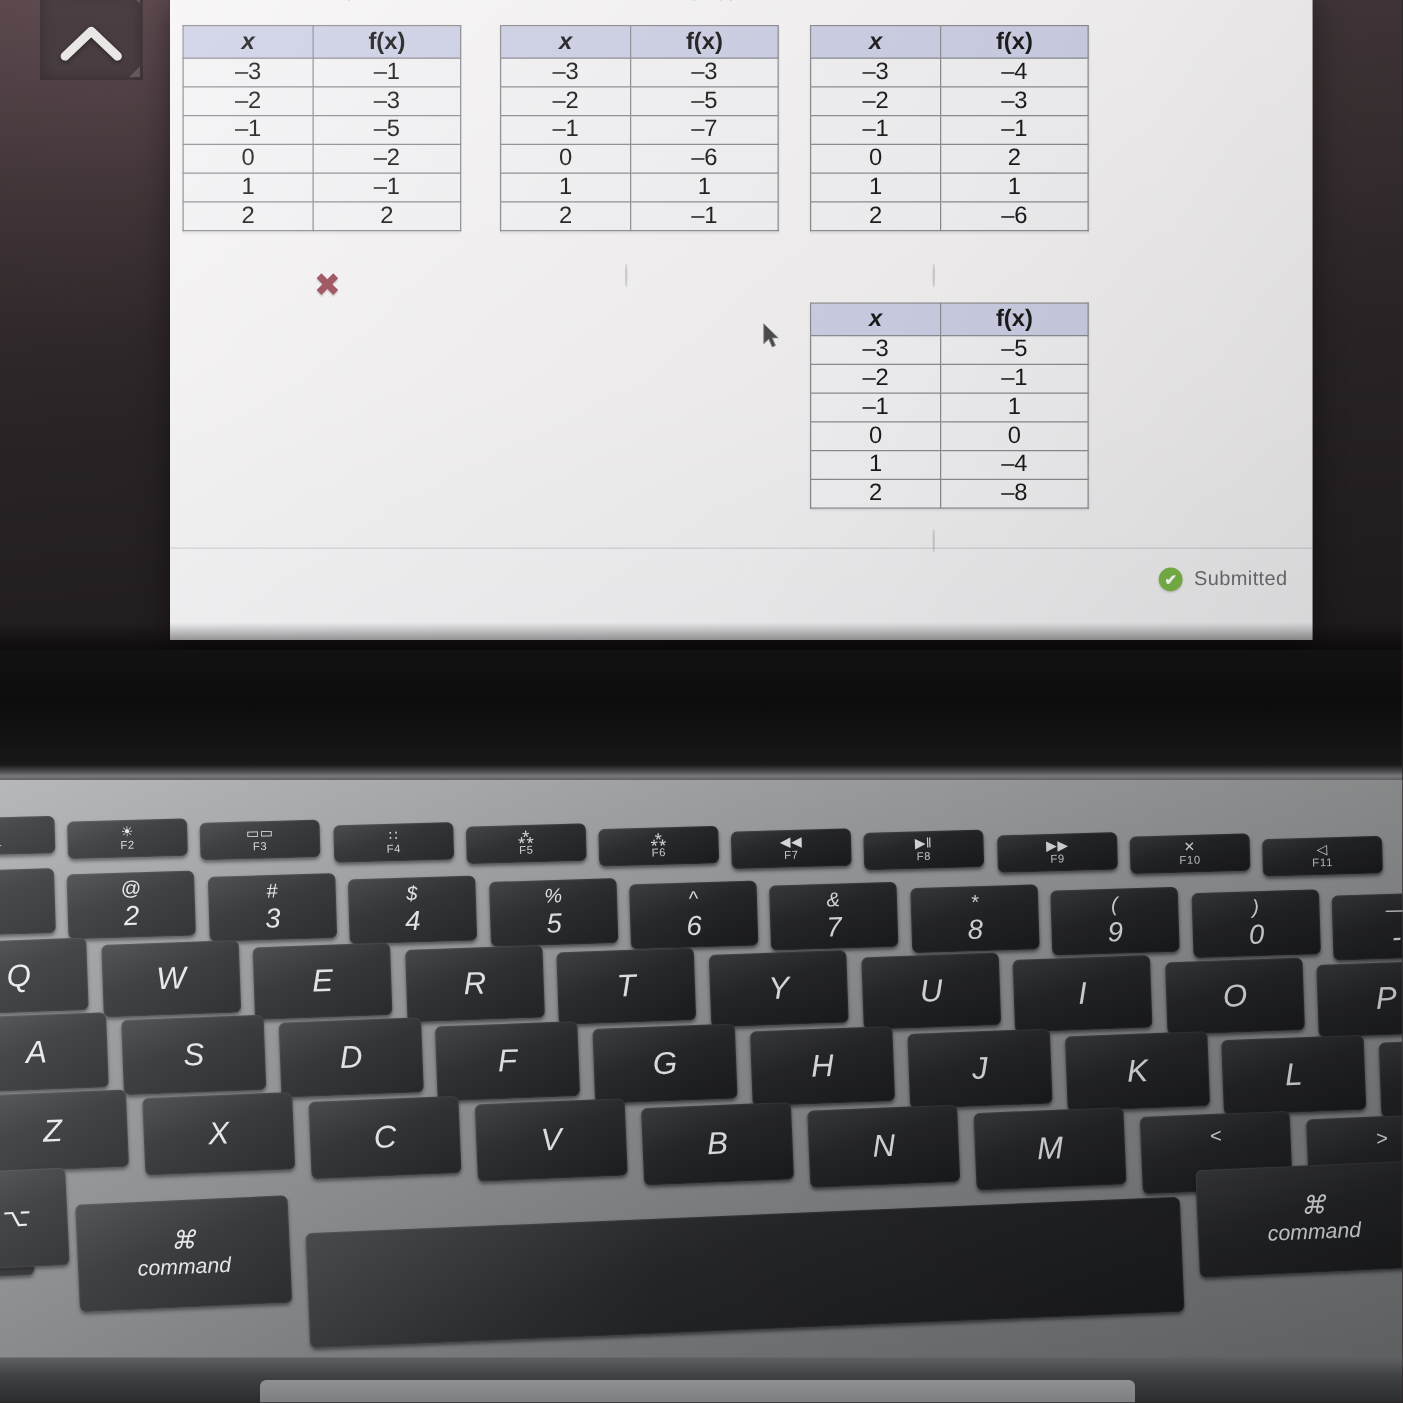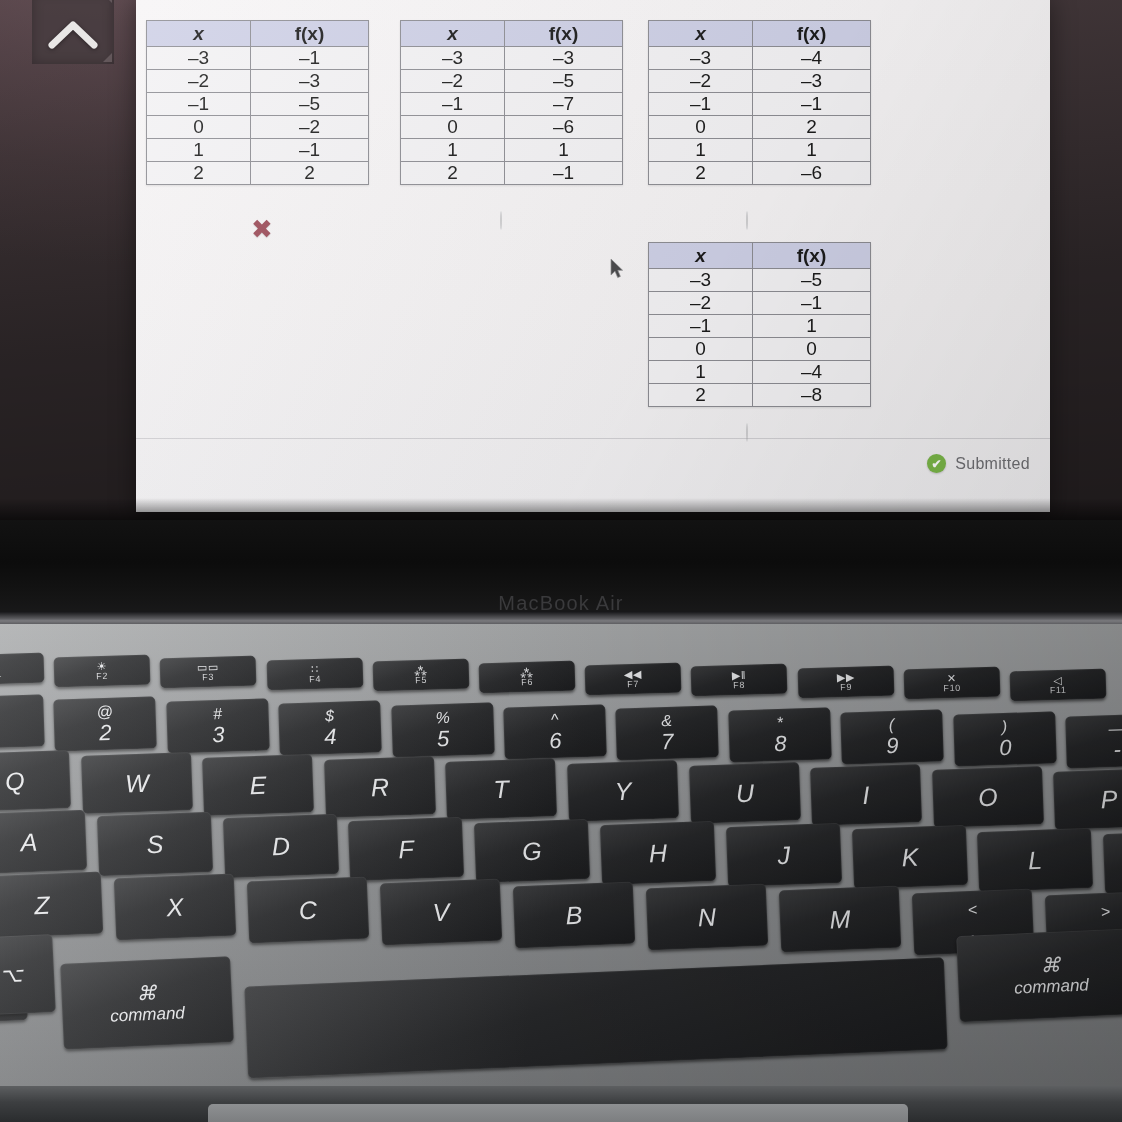--- a/index.html
+++ b/index.html
@@ -368,21 +368,20 @@
   </div>
 
   <span class="cursor">
     <svg width="16" height="22" viewBox="0 0 16 22">
       <path d="M2 1 L2 17 L6 13.2 L8.7 19.6 L11.4 18.4 L8.8 12.3 L13.6 12.3 Z" fill="#4a4a4c" stroke="#8c8c8e" stroke-width="0.7"></path>
     </svg>
   </span>
 
   <div class="screen-shadow"></div>
   <div class="bezel-bottom"></div>
-  <div class="brand">MacBook Air</div>
   <div class="hinge"></div>
 
   <div class="deck">
     <div id="keys">
         <div class="key fn" style="left: -52px; top: 30px; width: 96px; height: 30px; transform: rotate(-1.6deg);">
           <span class="glyph"><span class="top">☀</span><br><span class="lbl">F1</span></span>
         </div>
         <div class="key fn" style="left: 54.2px; top: 31.6px; width: 96px; height: 30px; transform: rotate(-1.6deg);">
           <span class="glyph"><span class="top">☀</span><br><span class="lbl">F2</span></span>
         </div>

